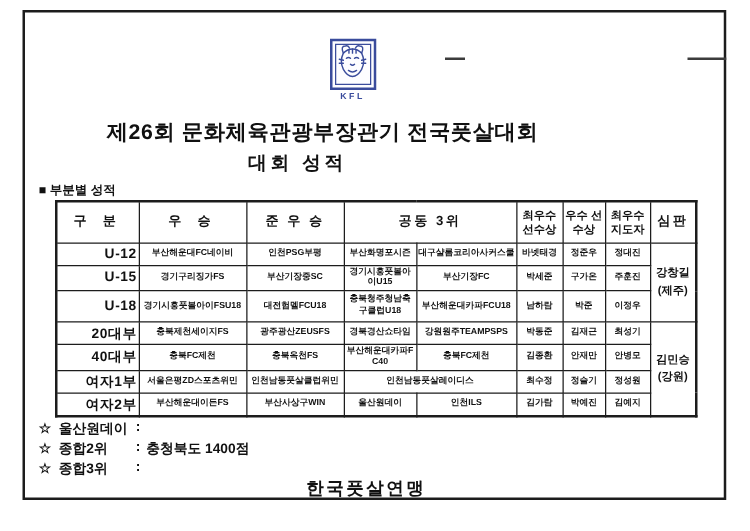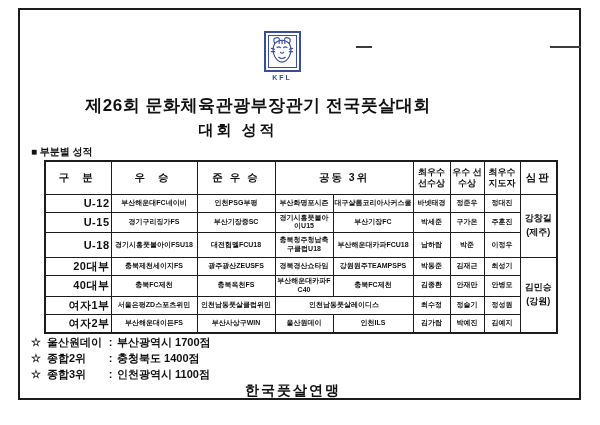--- a/index.html
+++ b/index.html
@@ -215,29 +215,27 @@
       <td class="cell">김예지</td>
     </tr>
   </tbody>
 </table>
 
 <div class="summary">
   <div class="summary-row">
     <span class="star">☆</span>
     <span class="slabel">울산원데이</span>
     <span class="colon">:</span>
-    <span class="value">부산광역시 1700점</span>
   </div>
   <div class="summary-row">
     <span class="star">☆</span>
     <span class="slabel">종합2위</span>
     <span class="colon">:</span>
     <span class="value">충청북도 1400점</span>
   </div>
   <div class="summary-row">
     <span class="star">☆</span>
     <span class="slabel">종합3위</span>
     <span class="colon">:</span>
-    <span class="value">인천광역시 1100점</span>
   </div>
 </div>
 
 <div class="footer-name">한국풋살연맹</div>
 
 </body></html>

